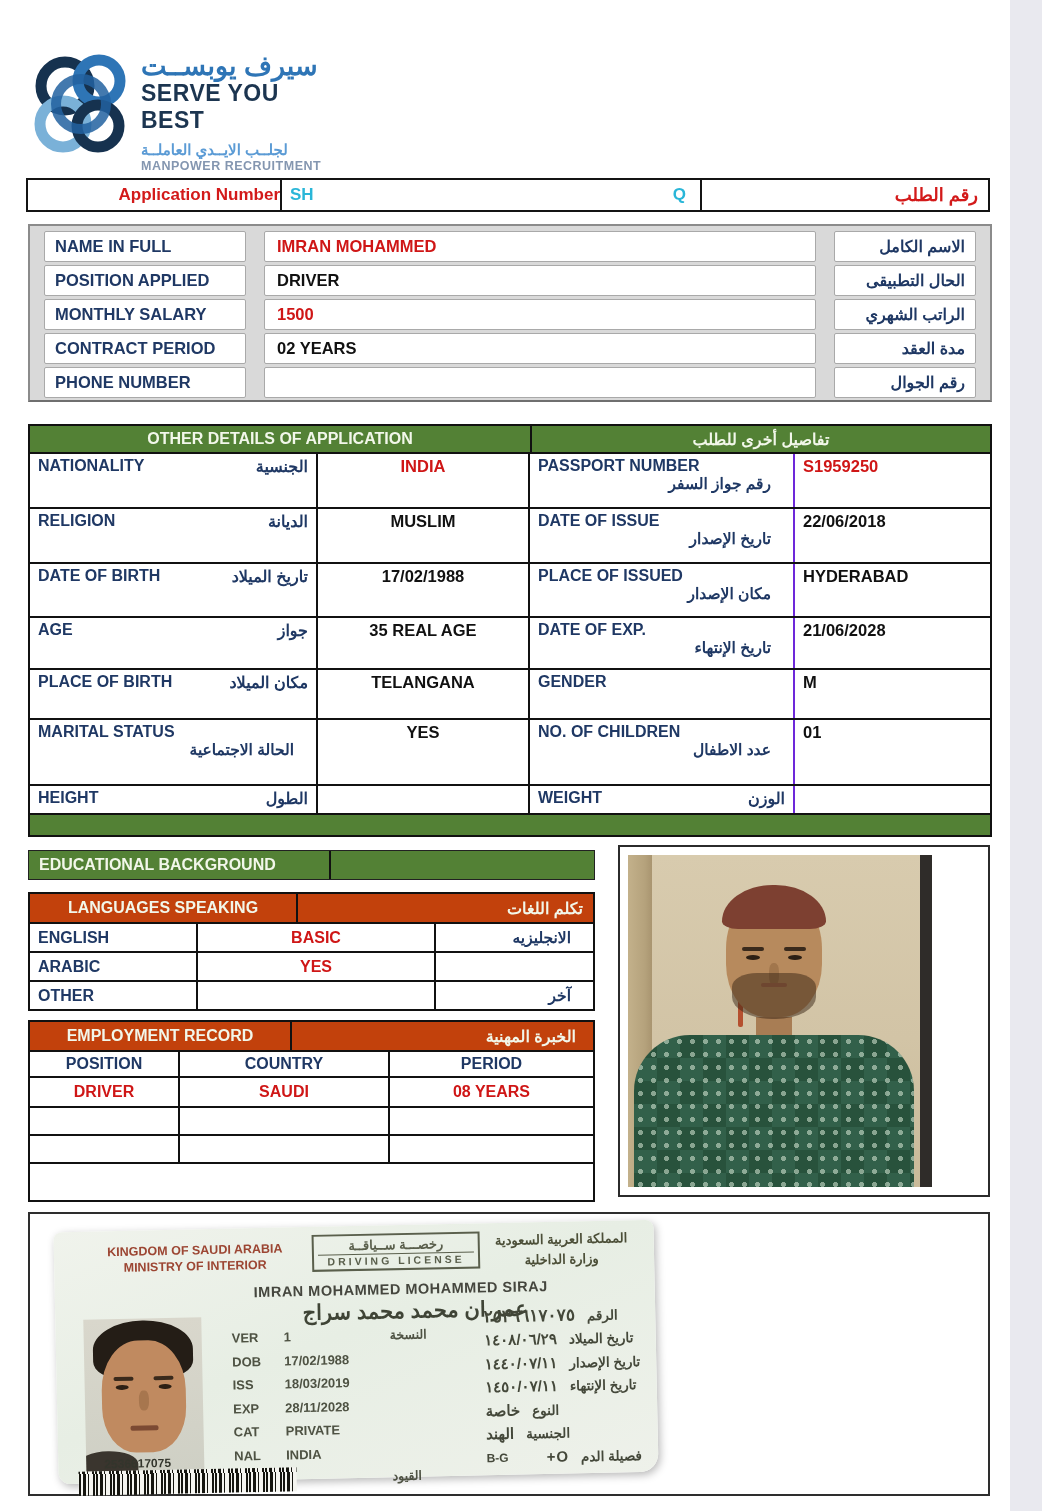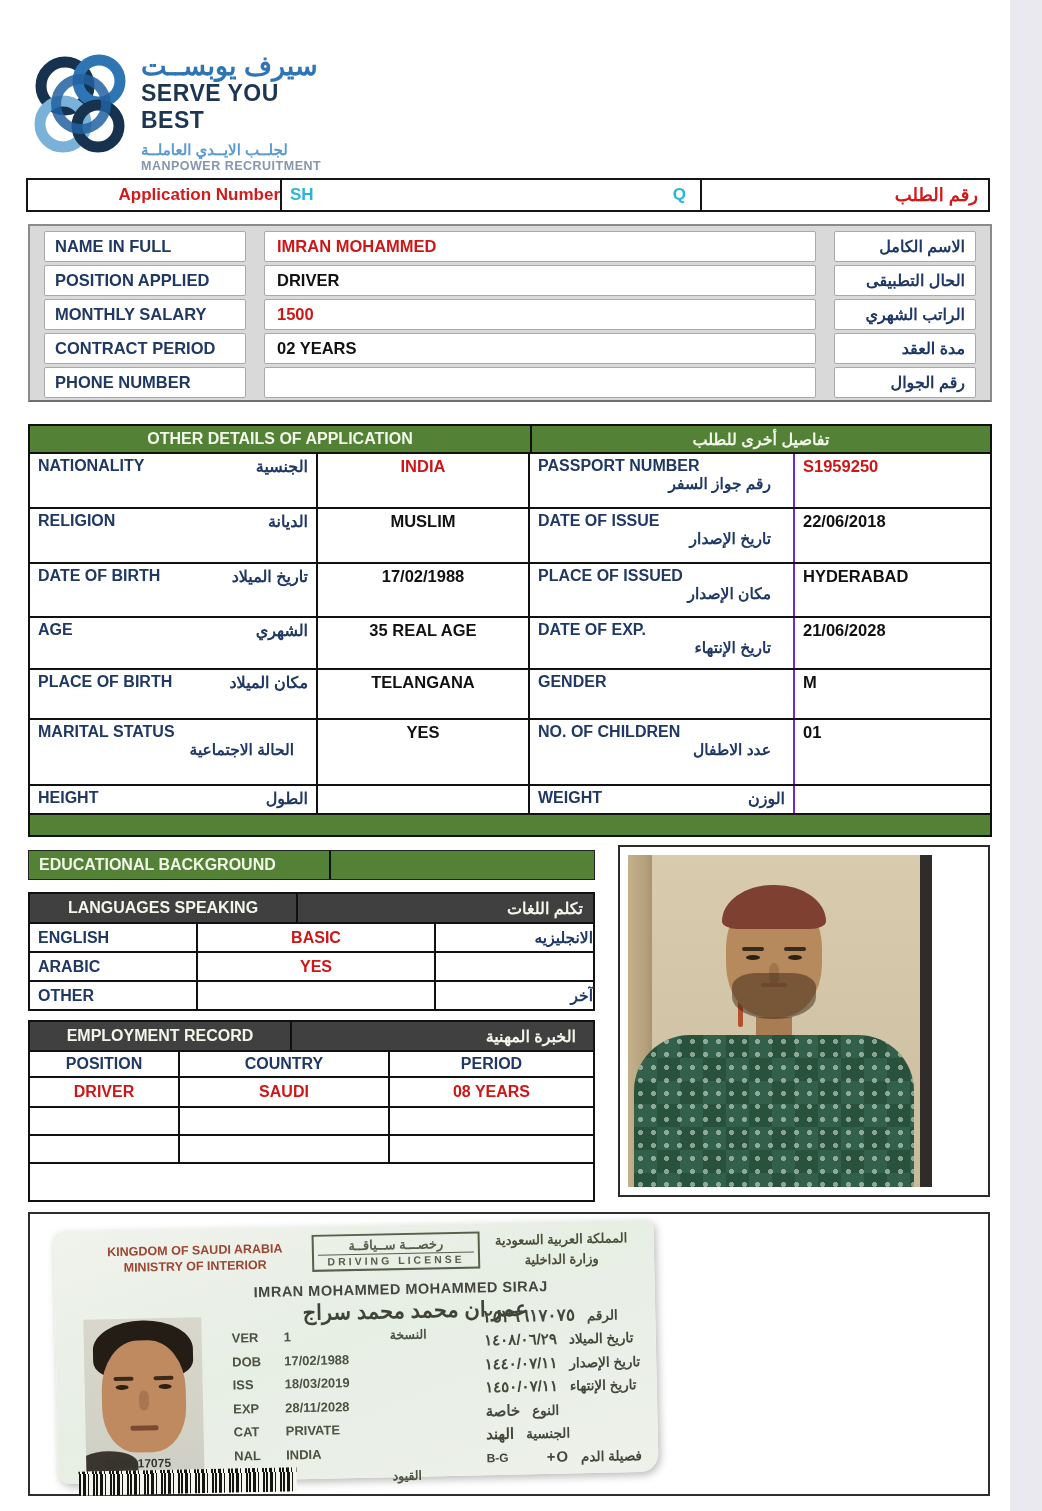--- a/index.html
+++ b/index.html
@@ -53,29 +53,29 @@
   .lbl-2 .ar { color:#1f3864; font-weight:bold; font-size:15.5px; text-align:right; padding-right:14px; }
   .red { color:#cf1616 !important; }
   .o-green-bar { height:22px; background:#538135; border-top:2px solid #111; }
 
   
   .edu-bar { position:absolute; left:28px; top:850px; width:567px; height:30px; background:#538135;
              border:1px solid #222; display:flex; }
   .edu-bar .l { width:302px; border-right:2px solid #111; color:#f2f7ea; font-weight:bold; font-size:16px;
                 display:flex; align-items:center; padding-left:10px; }
   .langs { position:absolute; left:28px; top:892px; width:567px; border:2px solid #111; }
-  .g-head { display:flex; height:28px; background:#404040; color:#f2f7ea; font-weight:bold; font-size:16px; }
+  .g-head { display:flex; height:28px; background:#c2410c; color:#f2f7ea; font-weight:bold; font-size:16px; }
   .langs .g-head .l { width:268px; border-right:2px solid #111; display:flex; align-items:center; justify-content:center; }
   .langs .g-head .r { flex:1; display:flex; align-items:center; justify-content:flex-end; padding-right:10px; }
   .l-row { display:flex; height:29px; border-top:2px solid #111; background:#fff; }
   .l-row .c1 { width:168px; border-right:2px solid #111; display:flex; align-items:center; padding-left:8px;
                color:#1f3864; font-weight:bold; font-size:16px; }
   .l-row .c2 { width:238px; border-right:2px solid #111; display:flex; align-items:center; justify-content:center;
                color:#cf1616; font-weight:bold; font-size:16px; }
-  .l-row .c3 { flex:1; display:flex; align-items:center; justify-content:flex-end; padding-right:0;
+  .l-row .c3 { flex:1; display:flex; align-items:center; justify-content:flex-end; padding-right:22px;
                color:#1f3864; font-weight:bold; font-size:15.5px; }
 
   .employ { position:absolute; left:28px; top:1020px; width:567px; border:2px solid #111; }
   .employ .g-head .l { width:262px; border-right:2px solid #111; display:flex; align-items:center; justify-content:center; }
   .employ .g-head .r { flex:1; display:flex; align-items:center; justify-content:flex-end; padding-right:17px; }
   .e-row { display:flex; border-top:2px solid #111; background:#fff; }
   .e-row .c1 { width:150px; border-right:2px solid #111; }
   .e-row .c2 { width:210px; border-right:2px solid #111; }
   .e-row .c3 { flex:1; }
   .e-row > div { display:flex; align-items:center; justify-content:center; font-weight:bold; font-size:16px; }
@@ -269,21 +269,21 @@
           <div class="en">PLACE OF ISSUED</div>
           <div class="ar">مكان الإصدار</div>
         </div>
       <div class="oc4">HYDERABAD</div>
     </div>
 
     <div class="o-row h52">
       <div class="oc1">
           <div class="lbl-line">
             <span>AGE</span>
-            <span>الشهري</span>
+            <span>جواز</span>
           </div>
         </div>
       <div class="oc2">35 REAL AGE</div>
       <div class="oc3 lbl-2">
           <div class="en">DATE OF EXP.</div>
           <div class="ar">تاريخ الإنتهاء</div>
         </div>
       <div class="oc4">21/06/2028</div>
     </div>
 

